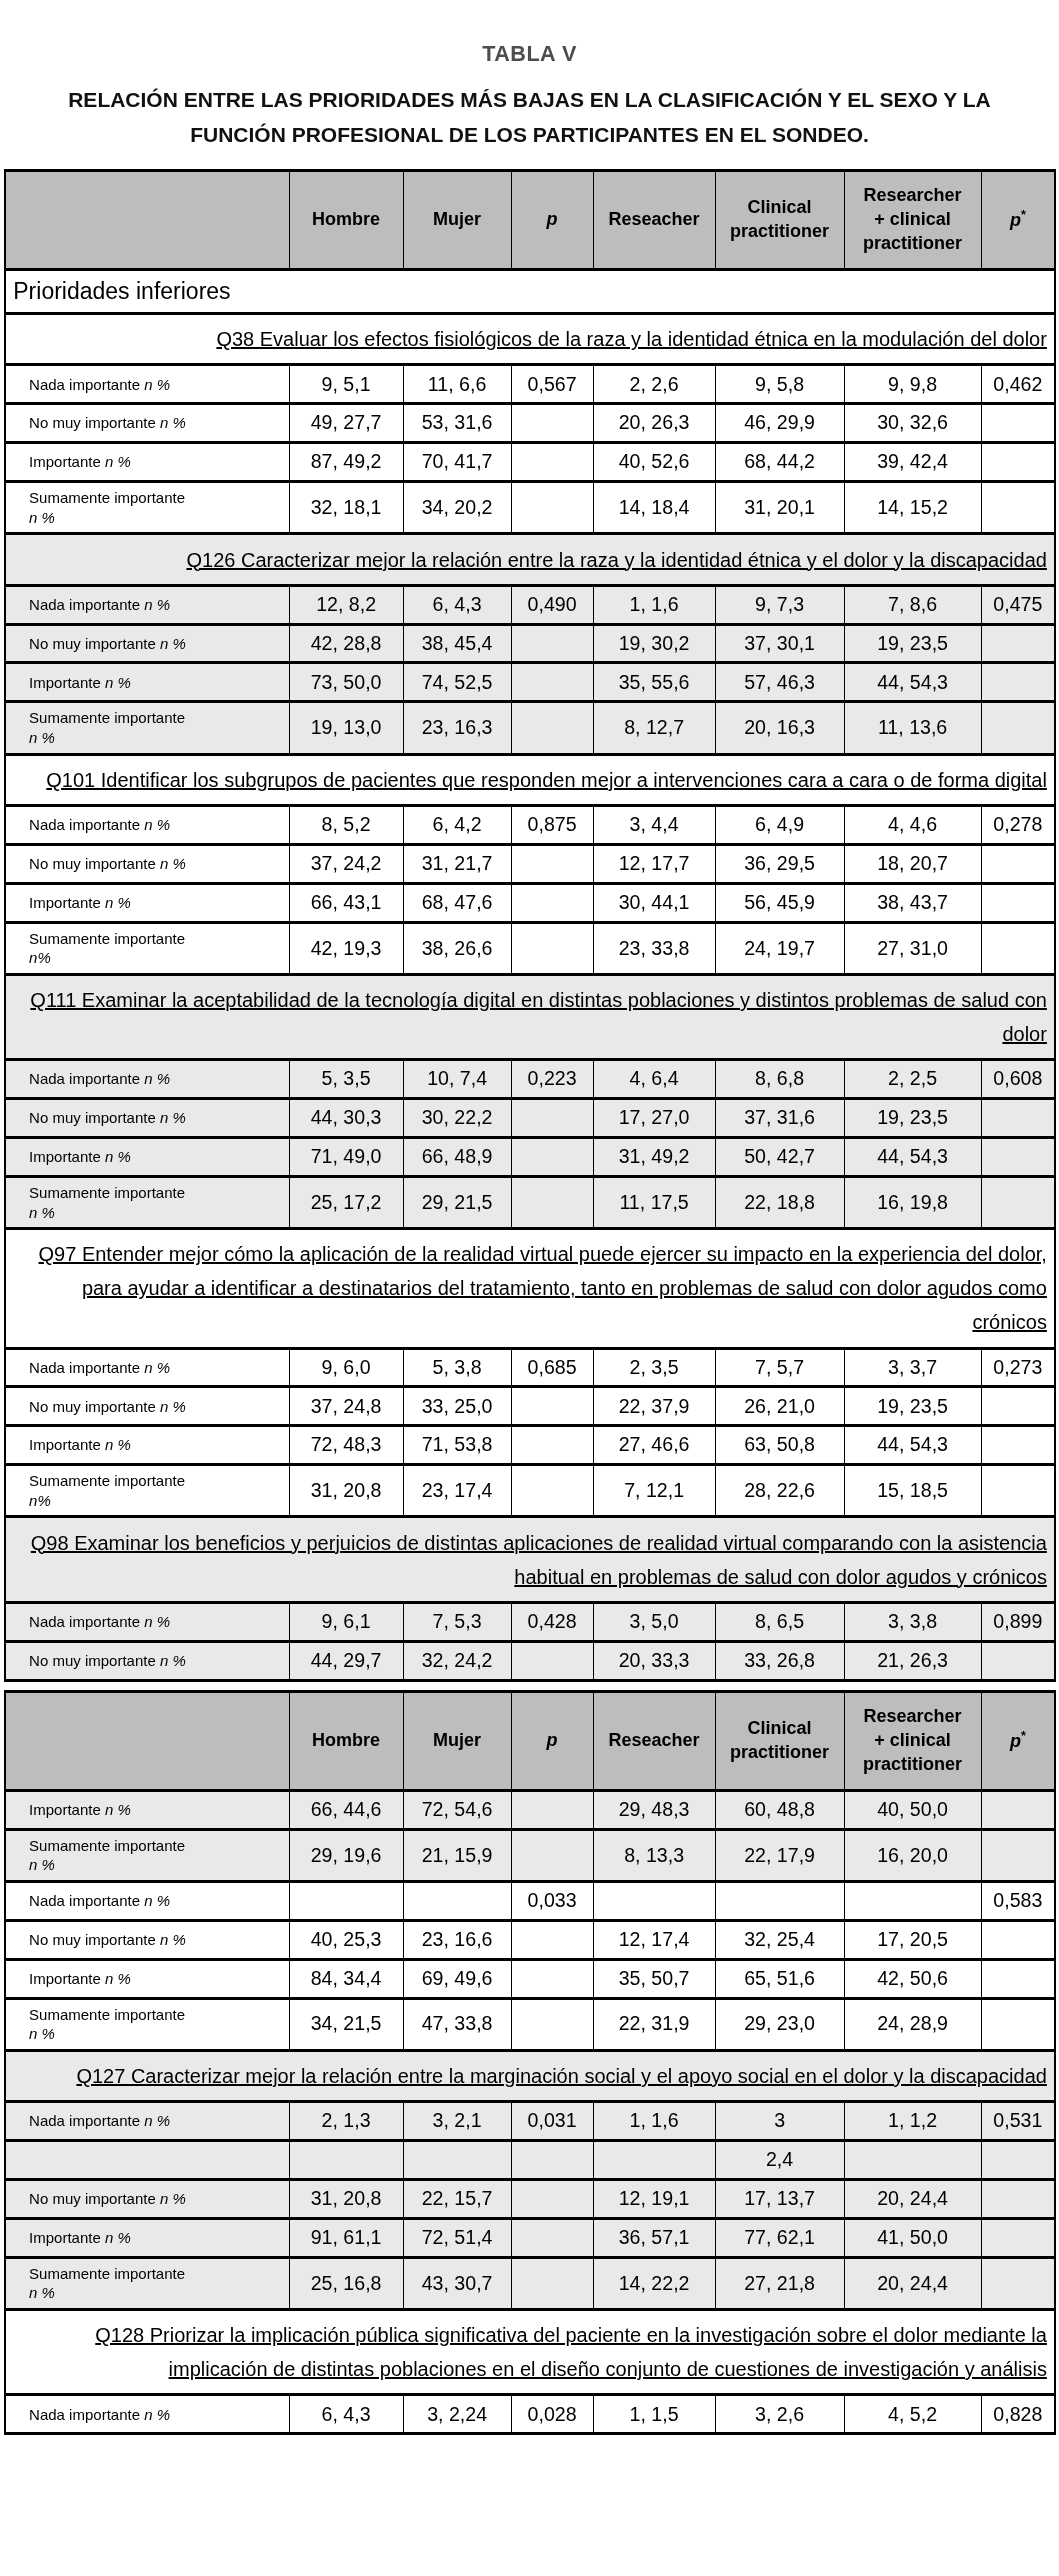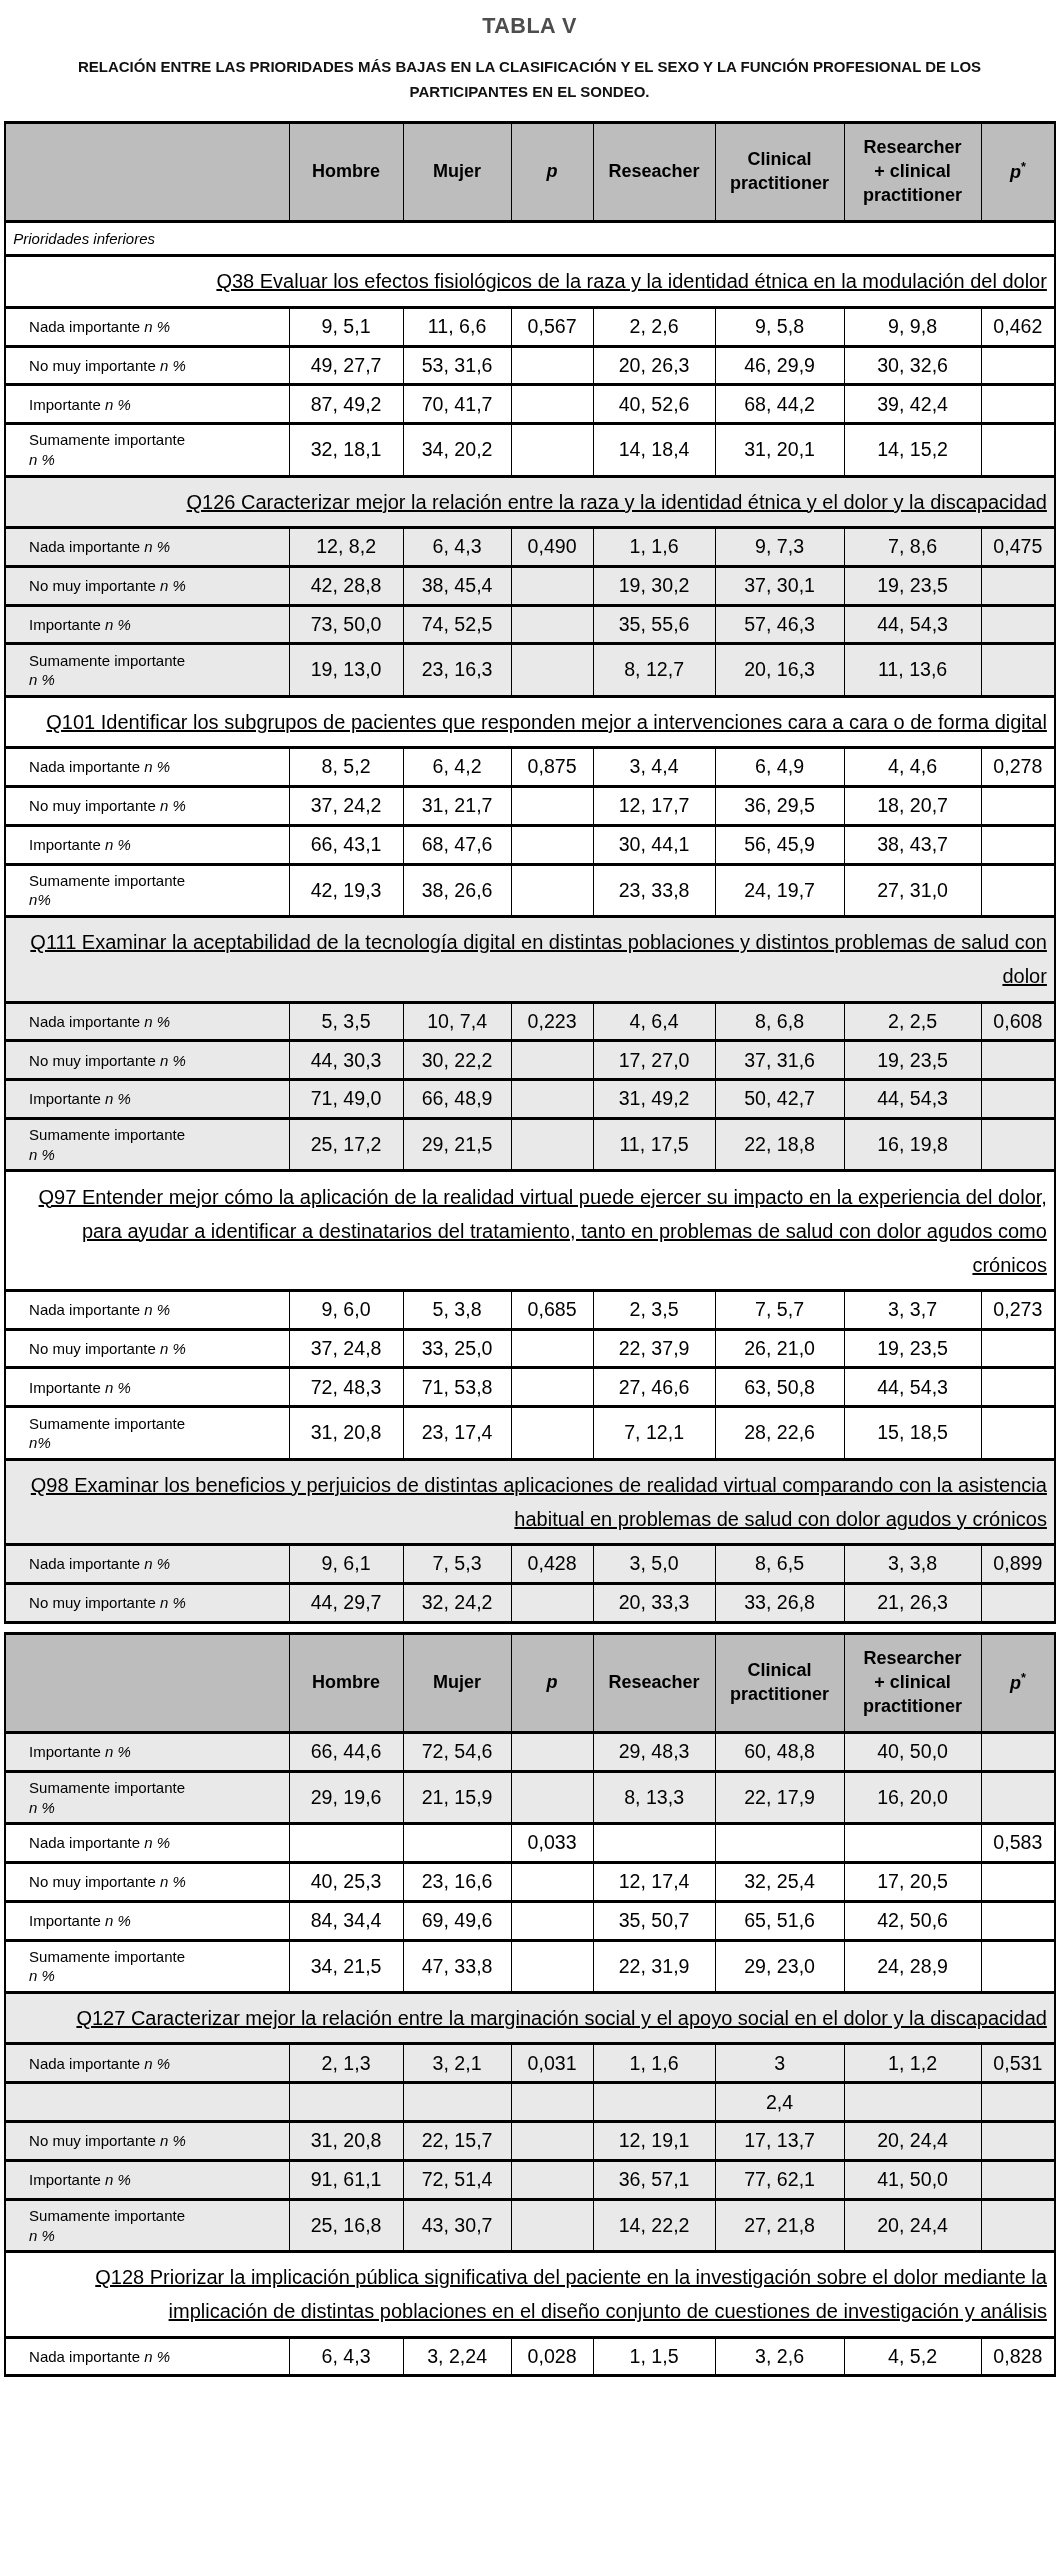--- a/index.html
+++ b/index.html
@@ -18,23 +18,24 @@
     text-align: center;
     margin: 0 auto 15.5px auto;
     max-width: 979px;
   }
   .title-kicker {
     font-size: 21.6px;
     font-weight: bold;
     color: #4d4d4d;
     letter-spacing: 0.5px;
     margin-bottom: 14.4px;
+    margin-top: 28px;
   }
   .title-caption {
-    font-size: 15px;
+    font-size: 21px;
     font-weight: bold;
     color: #111;
     line-height: 1.65;
     max-width: 958px;
     margin: 16px auto;
   }
   table.tpart {
     width: 1051px;
     border-collapse: collapse;
     table-layout: fixed;
@@ -54,22 +55,21 @@
     font-weight: bold;
     font-size: 18px;
     text-align: center;
     vertical-align: middle;
     line-height: 1.32;
     padding: 12.4px 4.1px;
     white-space: pre-line;
   }
   th.colhead i { font-weight: bold; }
   td.section-row {
-    font-style: italic;
-    font-size: 15px;
+    font-size: 23px;
     padding: 7.2px 7.2px;
     background: #ffffff;
   }
   td.q-row {
     font-size: 20px;
     line-height: 1.7;
     padding: 7.2px 7.2px;
     text-align: right;
     text-decoration: underline;
   }

